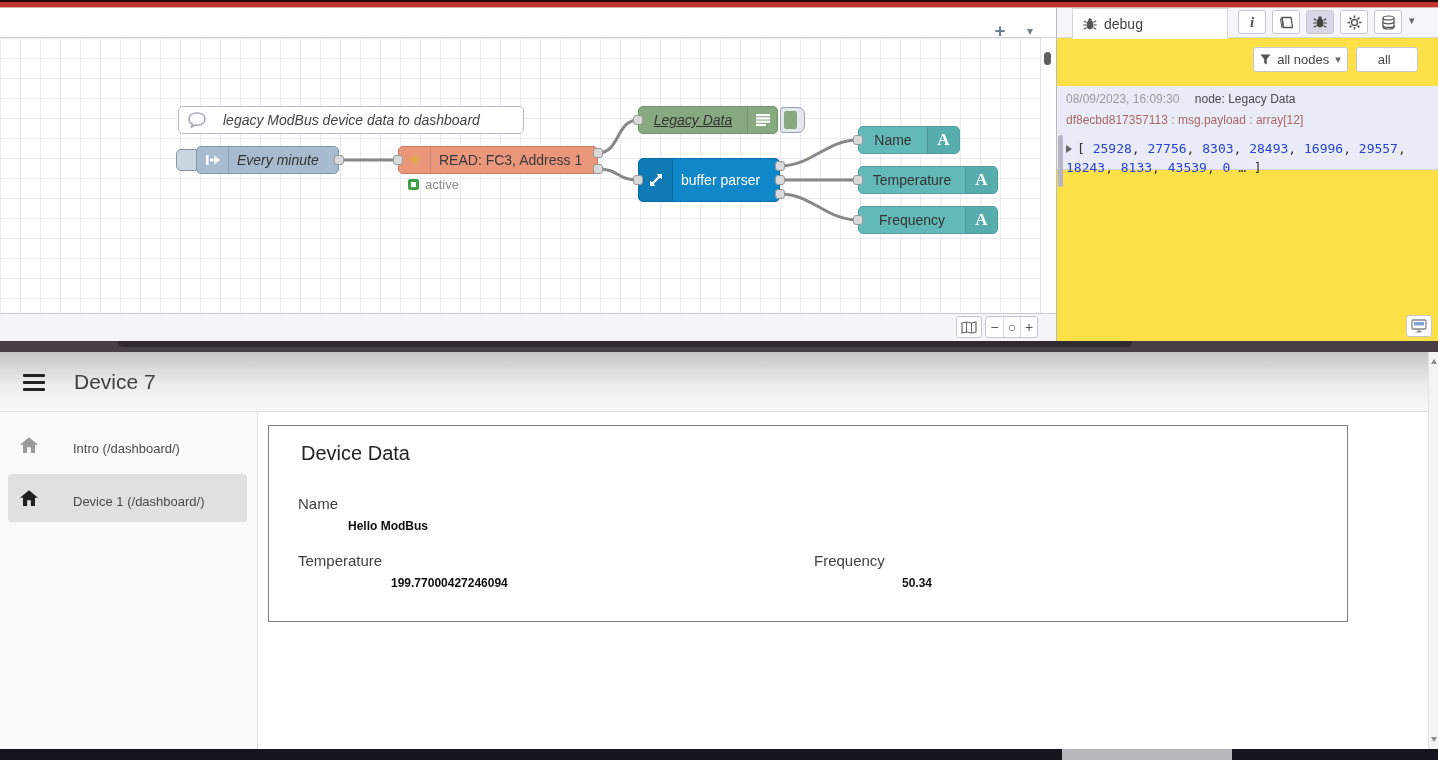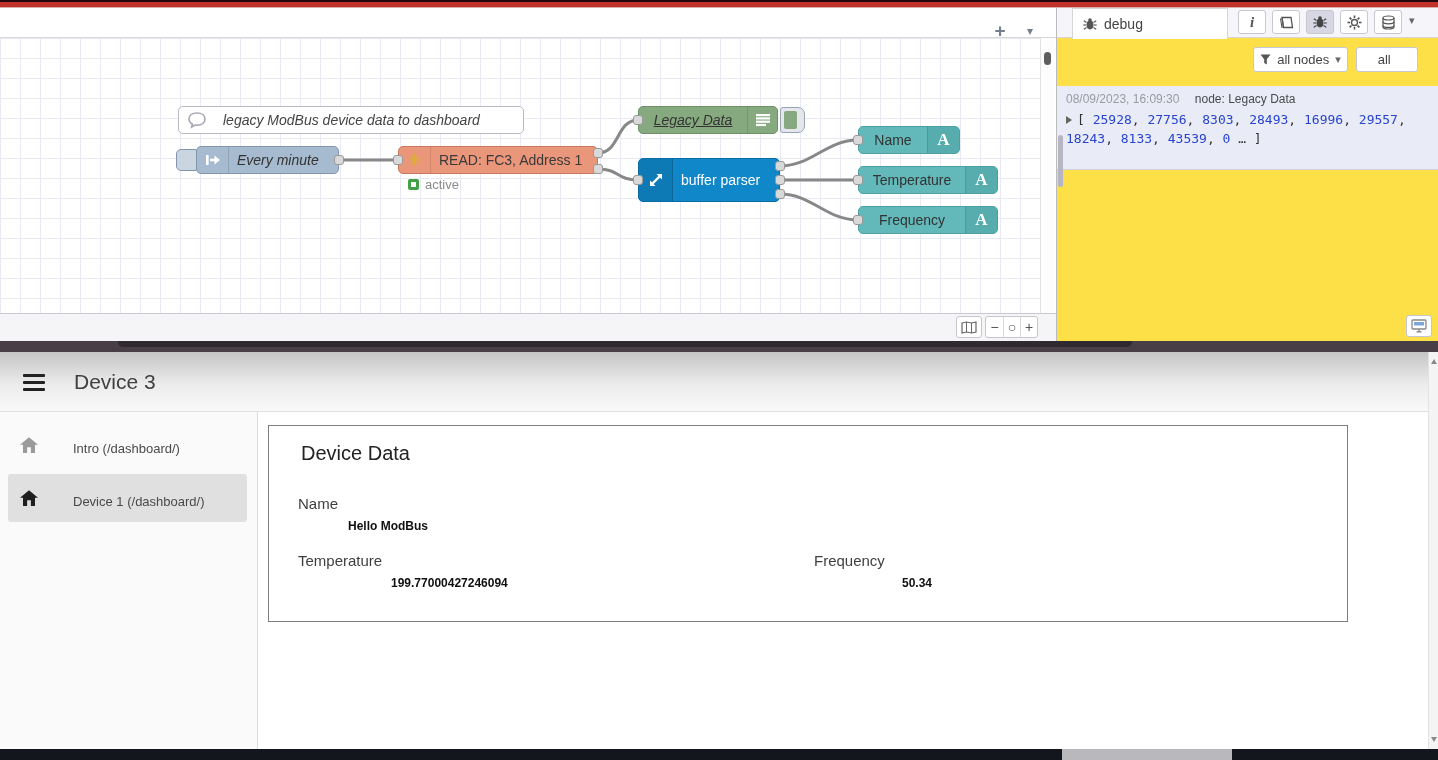--- a/index.html
+++ b/index.html
@@ -71,21 +71,21 @@
     display:flex; align-items:center; justify-content:center; color:#555; cursor:pointer; }
   .icon-btn.active { background:#d7d7e4; }
   .chev { color:#666; font-size:11px; }
   .filter-row-btn { position:absolute; top:39px; height:25px; background:#fff; border:1px solid #c7c7d1; border-radius:3px;
     display:flex; align-items:center; justify-content:center; gap:6px; font-size:13px; color:#444; cursor:pointer; }
 
   .dbg-msg { position:absolute; left:0; top:78px; width:381px; height:84px; background:#e9ecf6; border-bottom:1px solid #cfcfdd; padding:6px 0 0 9px; }
   .dbg-meta { font-size:12px; color:#9a9aa0; }
   .dbg-meta .noderef { color:#49494f; margin-left:12px; }
   .dbg-path { font-size:12px; color:var(--msg-path-red); margin-top:7px; }
-  .dbg-payload { margin-top:4px; width:372px; font-family:"DejaVu Sans Mono", monospace; font-size:13px; line-height:19px; color:#333; }
+  .dbg-payload { margin-top:12px; width:372px; font-family:"DejaVu Sans Mono", monospace; font-size:13px; line-height:19px; color:#333; }
   .dbg-payload .num { color:var(--number-blue); }
   .tri-right { display:inline-block; width:0; height:0; border-left:6px solid #666; border-top:4px solid transparent;
     border-bottom:4px solid transparent; margin-right:5px; }
   .sidebar-footbtn { position:absolute; left:1406px; top:315px; width:26px; height:22px; background:#fff;
     border:1px solid #c6c6cf; border-radius:3px; display:flex; align-items:center; justify-content:center; z-index:7; }
 
   
   .win-divider { position:absolute; left:0; top:341px; width:1438px; height:11px; background:#473e46; }
   .win-divider .inner { position:absolute; left:118px; top:0; width:1014px; height:6px; background:#2f2930; border-radius:0 0 5px 5px; }
 
@@ -319,20 +319,21 @@
       </svg>
       <span>all</span>
       <span class="chev">▾</span>
     </div>
 
     <div class="dbg-msg">
       <div class="dbg-meta">
         <span>08/09/2023, 16:09:30</span>
         <span class="noderef">node: Legacy Data</span>
       </div>
+      <div class="dbg-path">df8ecbd817357113 : msg.payload : array[12]</div>
       <div class="dbg-payload">
         <span class="tri-right"></span><span>[ <span class="num">25928</span>, <span class="num">27756</span>, <span class="num">8303</span>, <span class="num">28493</span>, <span class="num">16996</span>, <span class="num">29557</span>, <span class="num">18243</span>, <span class="num">8133</span>, <span class="num">43539</span>, <span class="num">0</span> … ]</span>
       </div>
     </div>
   </div>
 
   <div class="side-scroll-thumb"></div>
   <div class="vdivider"></div>
   <div class="sidebar-footbtn">
     <svg class="ic" width="16" height="14" viewBox="0 0 16 14">
@@ -346,21 +347,21 @@
   <div class="win-divider">
     <div class="inner"></div>
   </div>
 
   <div class="dash-header"></div>
   <div class="burger">
       <div></div>
       <div></div>
       <div></div>
     </div>
-  <div class="dash-title">Device 3</div>
+  <div class="dash-title">Device 7</div>
 
   <div class="dash-side">
     <div class="nav-sel-bg"></div>
 
     <div class="nav-item" style="left:0;top:17px;width:242px;height:44px;">
       <svg class="ic" style="position:absolute;left:20px;top:8px;" width="18" height="16" viewBox="0 0 24 21">
         <path d="M12 0 L24 10 L20 10 L20 21 L14.5 21 L14.5 13.5 L9.5 13.5 L9.5 21 L4 21 L4 10 L0 10 Z" fill="#9a9a9a"></path>
       </svg>
       <span class="nav-label" style="left:73px;top:12px;">Intro (/dashboard/)</span>
     </div>

